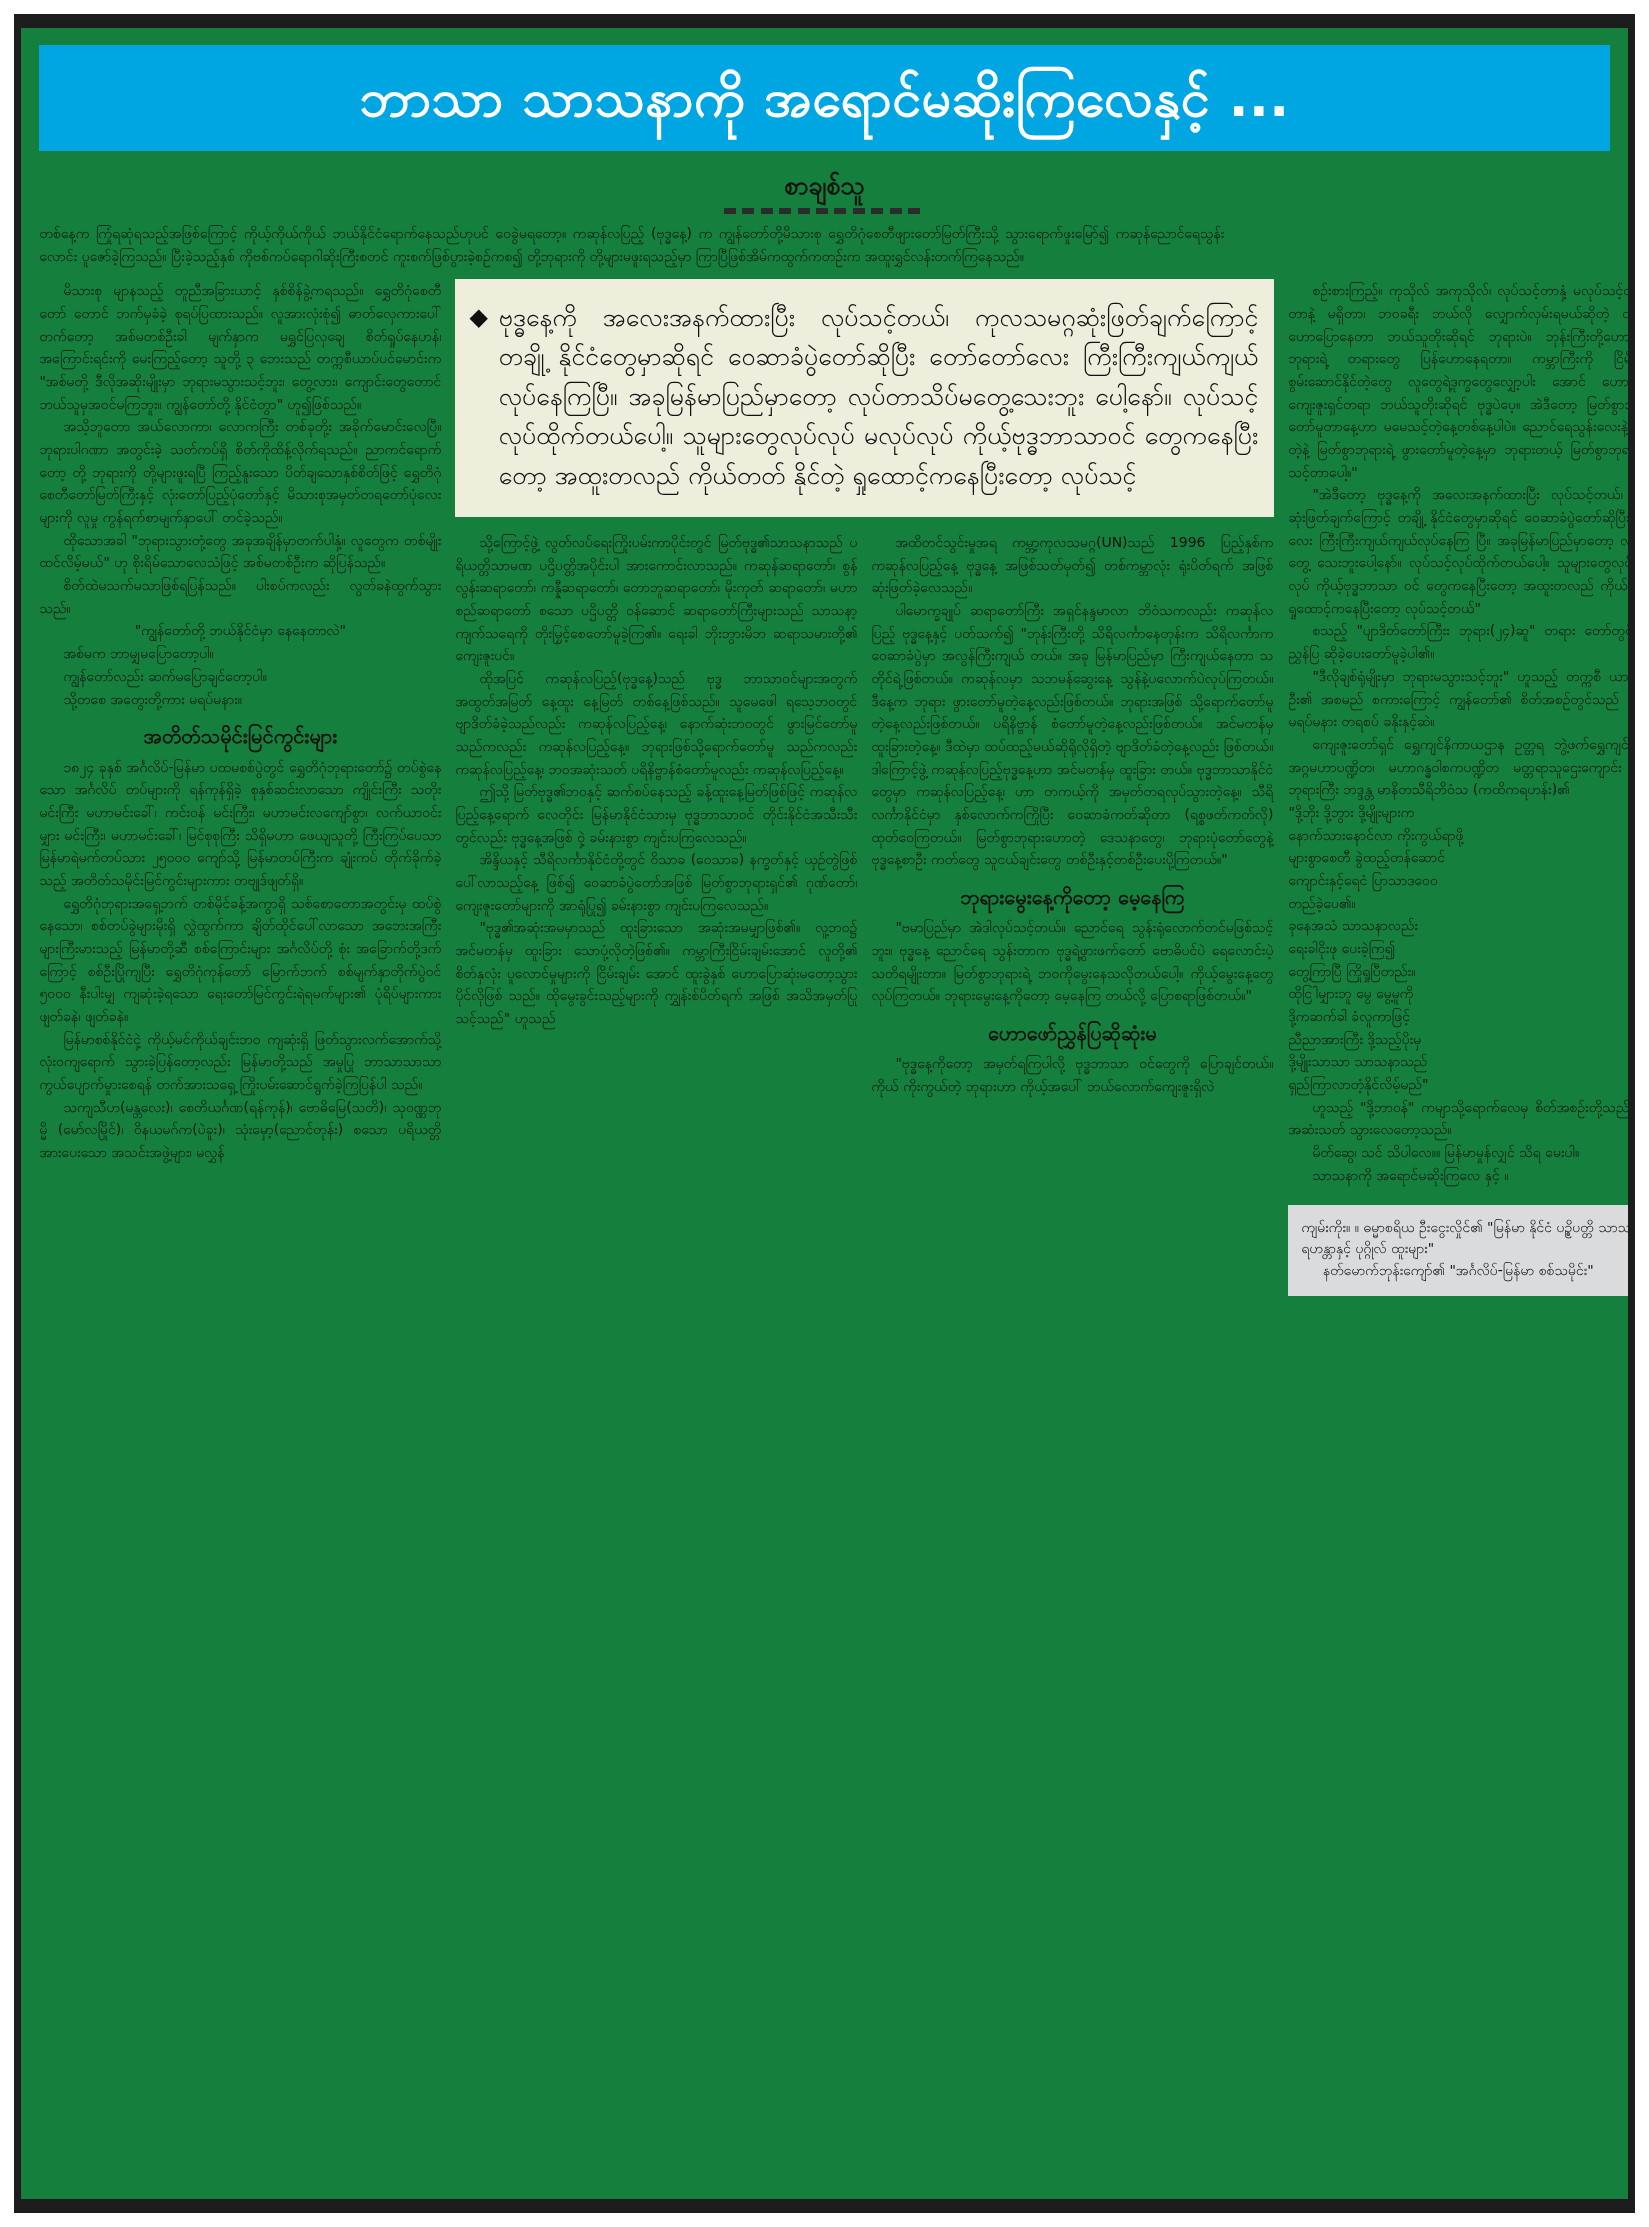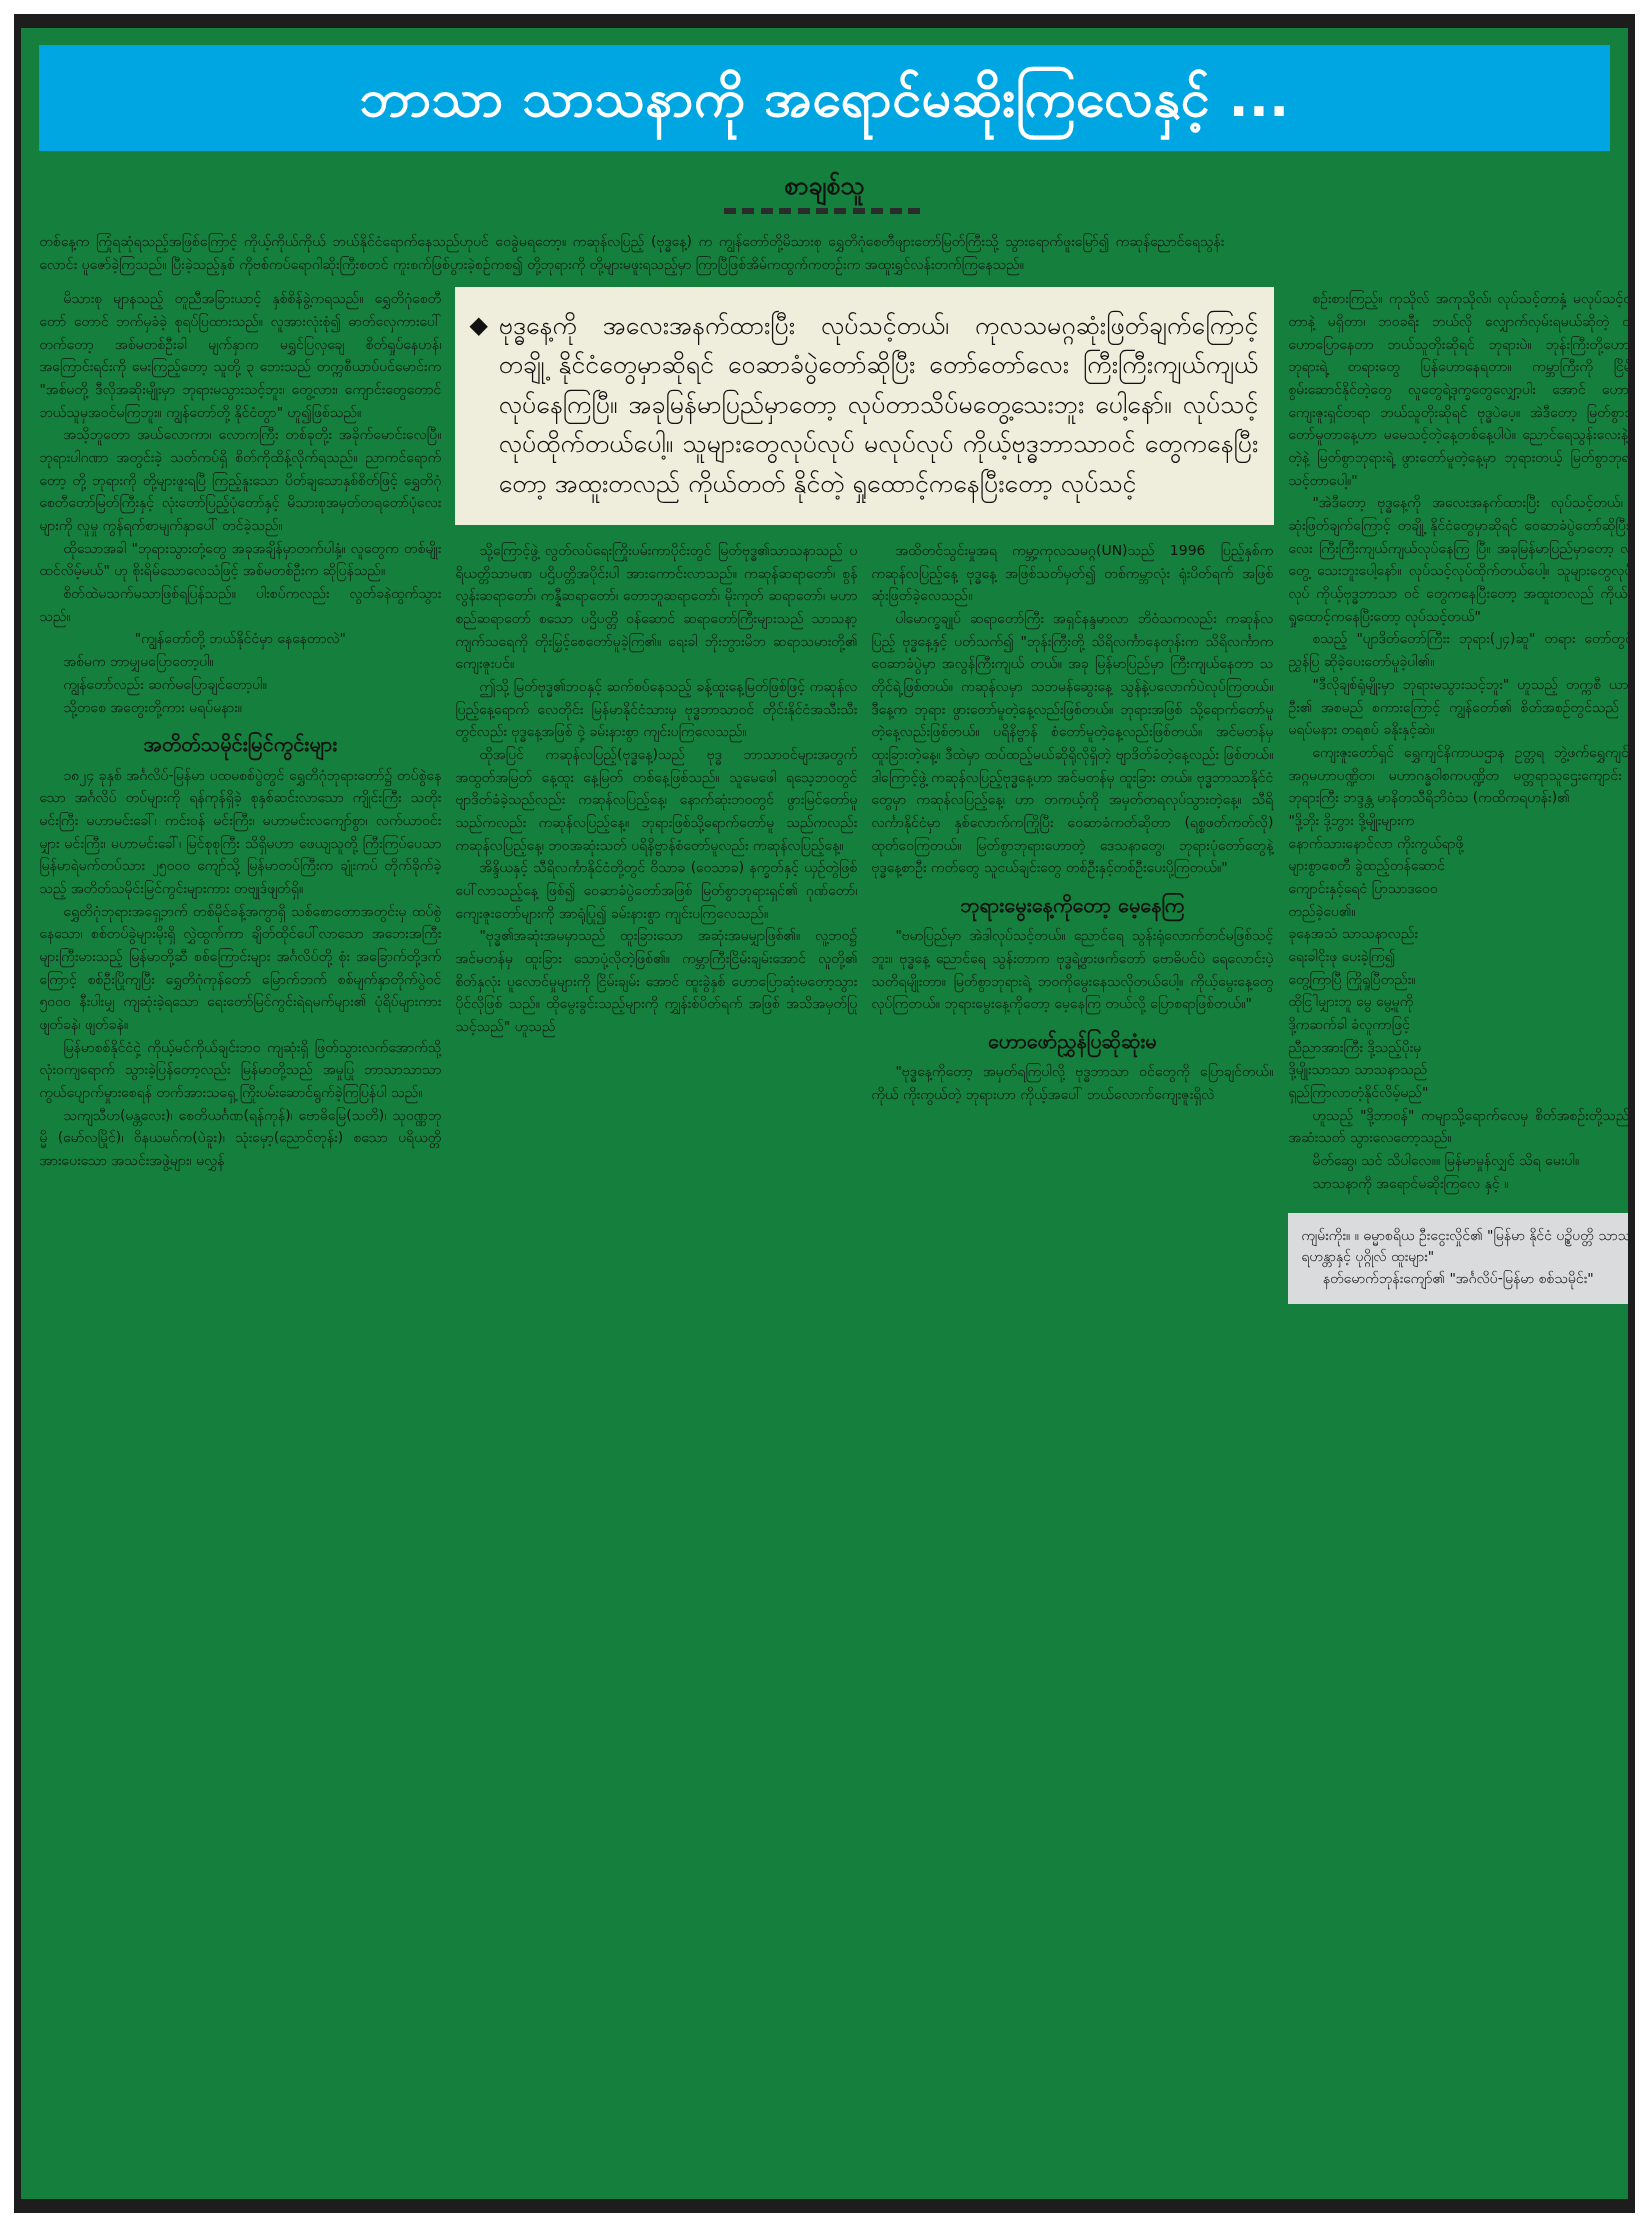--- a/index.html
+++ b/index.html
@@ -102,21 +102,21 @@
     text-indent: 0 !important;
   }
   .centerline {
     text-align: center;
     text-indent: 0 !important;
   }
 
   
   .intro-row {
     display: flex;
-    margin-top: 16px;
+    margin-top: 8px;
     gap: 15px;
   }
   .intro-left {
     width: 1185px;
     flex: 0 0 1185px;
   }
   .intro-right {
     flex: 1 1 auto;
   }
   .pullquote {
@@ -213,22 +213,22 @@
           </div>
 
         <div style="width:819px;flex:0 0 819px;">
           <div class="pullquote">
             <span class="diamond">◆</span>
             <span class="qtext">ဗုဒ္ဓနေ့ကို အလေးအနက်ထားပြီး လုပ်သင့်တယ်၊ ကုလသမဂ္ဂဆုံးဖြတ်ချက်ကြောင့် တချို့ နိုင်ငံတွေမှာဆိုရင် ဝေဆာခံပွဲတော်ဆိုပြီး တော်တော်လေး ကြီးကြီးကျယ်ကျယ်လုပ်နေကြပြီ။ အခုမြန်မာပြည်မှာတော့ လုပ်တာသိပ်မတွေ့သေးဘူး ပေါ့နော်။ လုပ်သင့်လုပ်ထိုက်တယ်ပေါ့။ သူများတွေလုပ်လုပ် မလုပ်လုပ် ကိုယ့်ဗုဒ္ဓဘာသာဝင် တွေကနေပြီးတော့ အထူးတလည် ကိုယ်တတ် နိုင်တဲ့  ရှုထောင့်ကနေပြီးတော့ လုပ်သင့်</span>
           </div>
           <div style="display:flex;gap:14px;">
             <div class="c bodytext" id="col-2">
                 <p class="">သို့ကြောင့်ဖွဲ့ လွတ်လပ်ရေးကြိုးပမ်းကာပိုင်းတွင် မြတ်ဗုဒ္ဓ၏သာသနာသည် ပရိယတ္တိသာမဏ ပဌိပတ္တိအပိုင်းပါ အားကောင်းလာသည်။ ကဆုန်ဆရာတော်၊ စွန်လွန်းဆရာတော်၊ ကန္နီဆရာတော်၊ တောဘူဆရာတော်၊ မိုးကုတ် ဆရာတော်၊ မဟာစည်ဆရာတော် စသော ပဌိပတ္တိ ဝန်ဆောင် ဆရာတော်ကြီးများသည် သာသနာ့ ကျက်သရေကို တိုးမြှင့်စေတော်မူခဲ့ကြ၏။ ရေးခါ ဘိုးဘွားမိဘ ဆရာသမားတို့၏ ကျေးဇူးပင်။</p>
+                <p class="">ထိုအပြင် ကဆုန်လပြည့်(ဗုဒ္ဓနေ့)သည် ဗုဒ္ဓ ဘာသာဝင်များအတွက် အထွတ်အမြတ် နေ့ထူး နေ့မြတ် တစ်နေ့ဖြစ်သည်။ သူမေဖေါ ရသေ့ဘဝတွင် ဗျာဒိတ်ခံခဲ့သည်လည်း ကဆုန်လပြည့်နေ့၊ နောက်ဆုံးဘဝတွင် ဖွားမြင်တော်မူသည်ကလည်း ကဆုန်လပြည့်နေ့။ ဘုရားဖြစ်သို့ရောက်တော်မူ သည်ကလည်း ကဆုန်လပြည့်နေ့၊ ဘဝအဆုံးသတ် ပရိနိဗ္ဗာန်စံတော်မူလည်း ကဆုန်လပြည့်နေ့။</p>
                 <p class="">ဤသို့ မြတ်ဗုဒ္ဓ၏ဘဝနှင့် ဆက်စပ်နေသည့် ခန့်ထူးနေ့မြတ်ဖြစ်ဖြင့် ကဆုန်လပြည့်နေ့ရောက် လေတိုင်း မြန်မာနိုင်ငံသားမှ ဗုဒ္ဓဘာသာဝင် တိုင်းနိုင်ငံအသီးသီးတွင်လည်း ဗုဒ္ဓနေ့အဖြစ် ဝှဲ့ ခမ်းနားစွာ ကျင်းပကြလေသည်။</p>
-                <p class="">ထိုအပြင် ကဆုန်လပြည့်(ဗုဒ္ဓနေ့)သည် ဗုဒ္ဓ ဘာသာဝင်များအတွက် အထွတ်အမြတ် နေ့ထူး နေ့မြတ် တစ်နေ့ဖြစ်သည်။ သူမေဖေါ ရသေ့ဘဝတွင် ဗျာဒိတ်ခံခဲ့သည်လည်း ကဆုန်လပြည့်နေ့၊ နောက်ဆုံးဘဝတွင် ဖွားမြင်တော်မူသည်ကလည်း ကဆုန်လပြည့်နေ့။ ဘုရားဖြစ်သို့ရောက်တော်မူ သည်ကလည်း ကဆုန်လပြည့်နေ့၊ ဘဝအဆုံးသတ် ပရိနိဗ္ဗာန်စံတော်မူလည်း ကဆုန်လပြည့်နေ့။</p>
                 <p class="">အိန္ဒိယနှင့် သီရိလင်္ကာနိုင်ငံတို့တွင် ဝိသာခ (ဝေသာခ) နက္ခတ်နှင့် ယှဉ်တွဲဖြစ်ပေါ်လာသည့်နေ့ ဖြစ်၍ ဝေဆာခံပွဲတော်အဖြစ် မြတ်စွာဘုရားရှင်၏ ဂုဏ်တော်၊ ကျေးဇူးတော်များကို အာရုံပြု၍ ခမ်းနားစွာ ကျင်းပကြလေသည်။</p>
                 <p class="">"ဗုဒ္ဓ၏အဆုံးအမမှာသည် ထူးခြားသော အဆုံးအမမျှာဖြစ်၏။ လူ့ဘဝ၌ အင်မတန်မှ ထူးခြား သောပုံ့လိုတဲ့ဖြစ်၏။ ကမ္ဘာကြီးငြိမ်းချမ်းအောင် လူတို့၏ စိတ်နှလုံး ပူလောင်မှုများကို ငြိမ်းချမ်း အောင် ထူးခွဲနှစ် ဟောပြောဆုံးမတော့သွားပိုင်လိုဖြစ် သည်။ ထိုမွေးခွင်းသည့်များကို ကျွှန်းစ်ပိတ်ရက် အဖြစ် အသိအမှတ်ပြုသင့်သည်" ဟူသည်</p>
               </div>
             <div class="c bodytext" id="col-3">
                 <p class="">အထိတင်သွင်းမှုအရ ကမ္ဘာ့ကုလသမဂ္ဂ(UN)သည် 1996 ပြည့်နှစ်က ကဆုန်လပြည့်နေ့ ဗုဒ္ဓနေ့ အဖြစ်သတ်မှတ်၍ တစ်ကမ္ဘာလုံး ရုံးပိတ်ရက် အဖြစ် ဆုံးဖြတ်ခဲ့လေသည်။</p>
                 <p class="">ပါမောက္ခချုပ် ဆရာတော်ကြီး အရှင်နန္ဒမာလာ ဘိဝံသကလည်း ကဆုန်လပြည့် ဗုဒ္ဓနေ့နှင့် ပတ်သက်၍ "ဘုန်းကြီးတို့ သိရိလင်္ကာနေတုန်းက သိရိလင်္ကာက ဝေဆာခံပွဲမှာ အလွန်ကြီးကျယ် တယ်။ အခု မြန်မာပြည်မှာ ကြီးကျယ်နေတာ သတိုင်ရဲ့ဖြစ်တယ်။ ကဆုန်လမှာ သဘမန်ဆွေးနေ့ သွန်နဲ့ပလောက်ပဲလုပ်ကြတယ်။ ဒီနေ့က ဘုရား ဖွားတော်မူတဲ့နေ့လည်းဖြစ်တယ်။ ဘုရားအဖြစ် သို့ရောက်တော်မူတဲ့နေ့လည်းဖြစ်တယ်။ ပရိနိဗ္ဗာန် စံတော်မူတဲ့နေ့လည်းဖြစ်တယ်။ အင်မတန်မှ ထူးခြားတဲ့နေ့။ ဒီထဲမှာ ထပ်ထည့်မယ်ဆိုရိုလိုရှိတဲ့ ဗျာဒိတ်ခံတဲ့နေ့လည်း ဖြစ်တယ်။ ဒါကြောင့်ဖွဲ့ ကဆုန်လပြည့်ဗုဒ္ဓနေ့ဟာ အင်မတန်မှ ထူးခြား တယ်။ ဗုဒ္ဓဘာသာနိုင်ငံတွေမှာ ကဆုန်လပြည့်နေ့၊ ဟာ တကယ့်ကို အမှတ်တရလုပ်သွားတဲ့နေ့။ သီရိလင်္ကာနိုင်ငံမှာ နှစ်လောက်ကကြိုပြီး ဝေဆာခံကတ်ဆိုတာ (ရစ္စဖတ်ကတ်လို) ထုတ်ဝေကြတယ်။ မြတ်စွာဘုရားဟောတဲ့ ဒေသနာတွေ၊ ဘုရားပုံတော်တွေနဲ့ ဗုဒ္ဓနေ့စာဦး ကတ်တွေ သူငယ်ချင်းတွေ တစ်ဦးနှင့်တစ်ဦးပေးပို့ကြတယ်။"</p>
                 <div class="subhead">ဘုရားမွေးနေ့ကိုတော့ မေ့နေကြ</div>
                 <p class="">"ဗမာပြည်မှာ အဲဒါလုပ်သင့်တယ်။ ညောင်ရေ သွန်းရုံလောက်တင်မဖြစ်သင့်ဘူး။ ဗုဒ္ဓနေ့ ညောင်ရေ သွန်းတာက ဗုဒ္ဓရဲ့ဖွားဖက်တော် ဗောဓိပင်ပဲ ရေလောင်းပဲ့ သတိရမျိုးတာ။ မြတ်စွာဘုရားရဲ့ ဘဝကိုမွေးနေသလိုတယ်ပေါ့။ ကိုယ့်မွေးနေ့တွေ လုပ်ကြတယ်။ ဘုရားမွေးနေ့ကိုတော့ မေ့နေကြ တယ်လို့ ပြောစရာဖြစ်တယ်။"</p>
                 <div class="subhead">ဟောဖော်ညွှန်ပြဆိုဆုံးမ</div>
                 <p class="">"ဗုဒ္ဓနေ့ကိုတော့ အမှတ်ရကြပါလို့ ဗုဒ္ဓဘာသာ ဝင်တွေကို ပြောချင်တယ်။ ကိုယ် ကိုးကွယ်တဲ့ ဘုရားဟာ ကိုယ့်အပေါ် ဘယ်လောက်ကျေးဇူးရှိလဲ</p>

